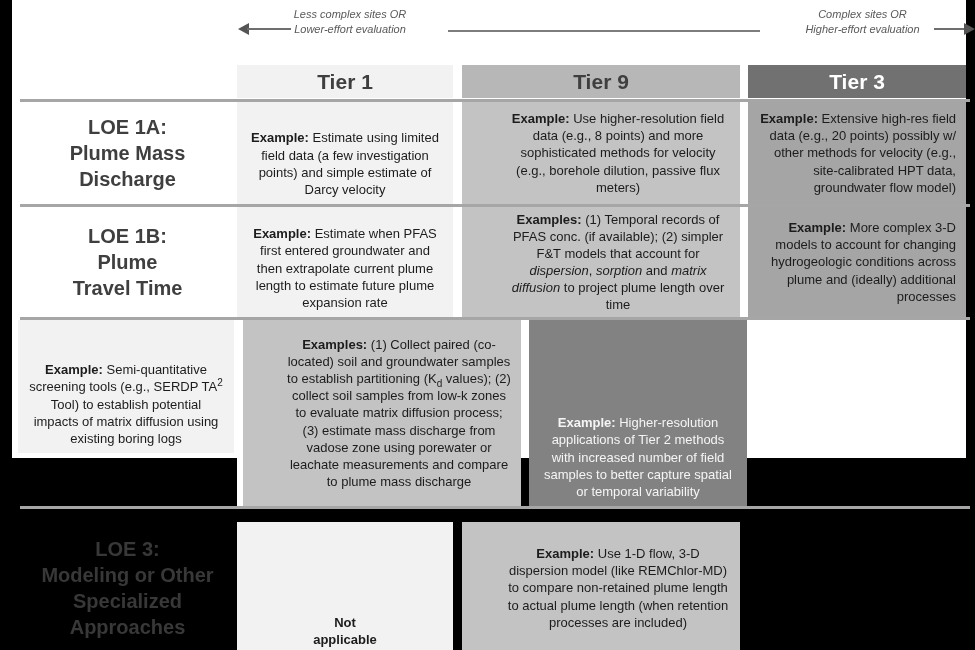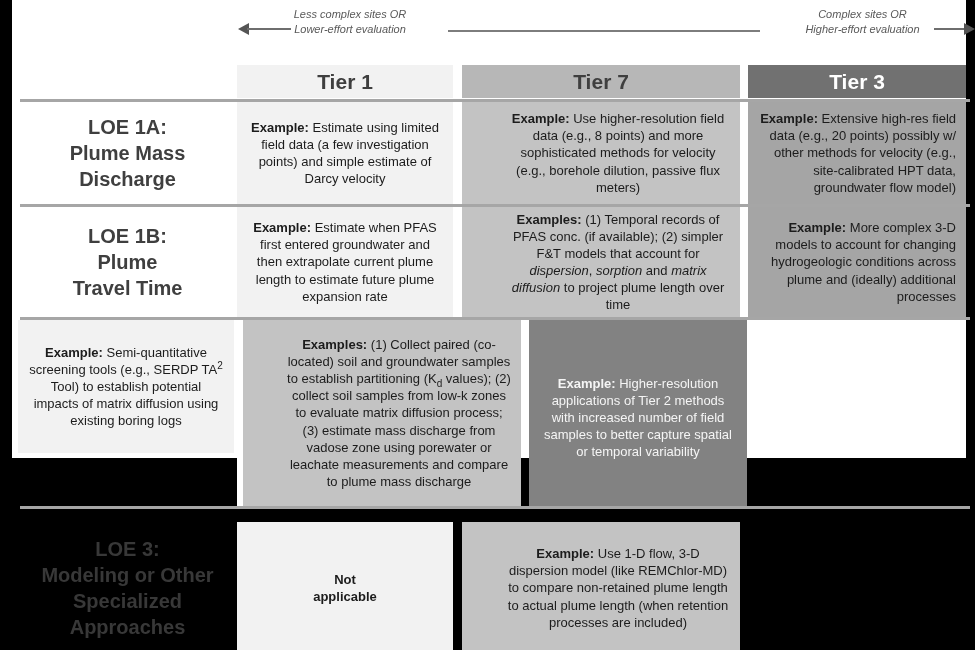--- a/index.html
+++ b/index.html
@@ -62,26 +62,26 @@
     color:#3f3f3f;white-space:pre-line;
   }
   .rowhead.on-black{color:#383838;}
 
   .cell{
     display:flex;flex-direction:column;align-items:center;justify-content:center;
     text-align:center;font-size:13px;line-height:1.32;color:#1c1c1c;
     padding:6px 10px;box-sizing:border-box;
   }
   .cell .b{font-weight:bold;white-space:pre-line;}
-  .bg-t1{background:#f2f2f2;}
+  .bg-t1{background:#f2f2f2;justify-content:flex-end;}
   .bg-t2{background:#c3c3c3;padding-left:44px;}
   .bg-t3l{background:#a5a5a5;text-align:right;}
   .bg-t3d{background:#828282;color:#f5f5f5;}
   .cell.short{height:133px;align-self:flex-start;}
-  .cell.top{justify-content:center;padding-top:15px;}
+  .cell.top{justify-content:flex-end;padding-top:15px;}
   sup,sub{font-size:10px;line-height:0;}
 </style>
 </head>
 <body>
 
 <div class="canvas">
   <div class="panel"></div>
   <div class="patch"></div>
 
   <div class="axis">
@@ -95,21 +95,21 @@
     <span class="shaft r"></span>
     <span class="ah r"></span>
   </div>
 
   <div class="table">
 
     <div class="trow r-head">
       <div class="col-h"></div>
       <div class="col-1 thead t1">Tier 1</div>
       <div class="gap1"></div>
-      <div class="col-2 thead t2">Tier 7</div>
+      <div class="col-2 thead t2">Tier 9</div>
       <div class="gap2"></div>
       <div class="col-3 thead t3">Tier 3</div>
     </div>
     <div class="hline"></div>
 
     <div class="trow r1">
       <div class="col-h rowhead">LOE 1A:
 Plume Mass
 Discharge</div>
       <div class="col-1 cell bg-t1">

